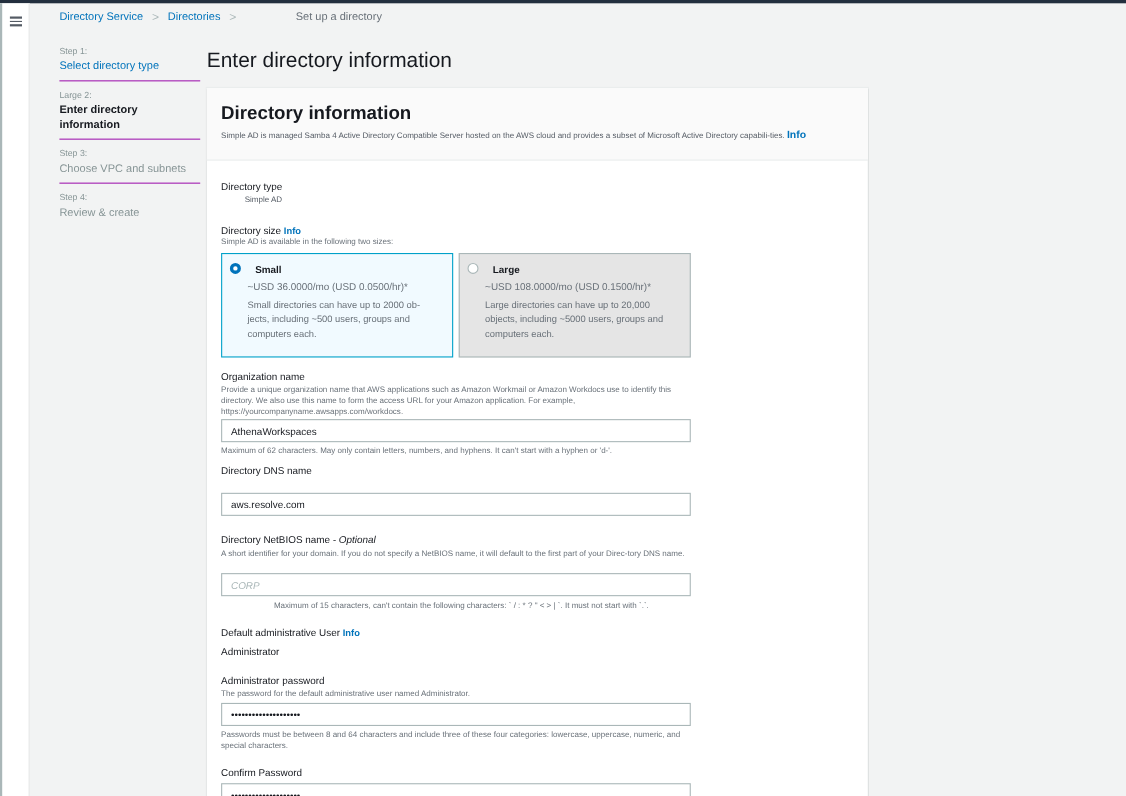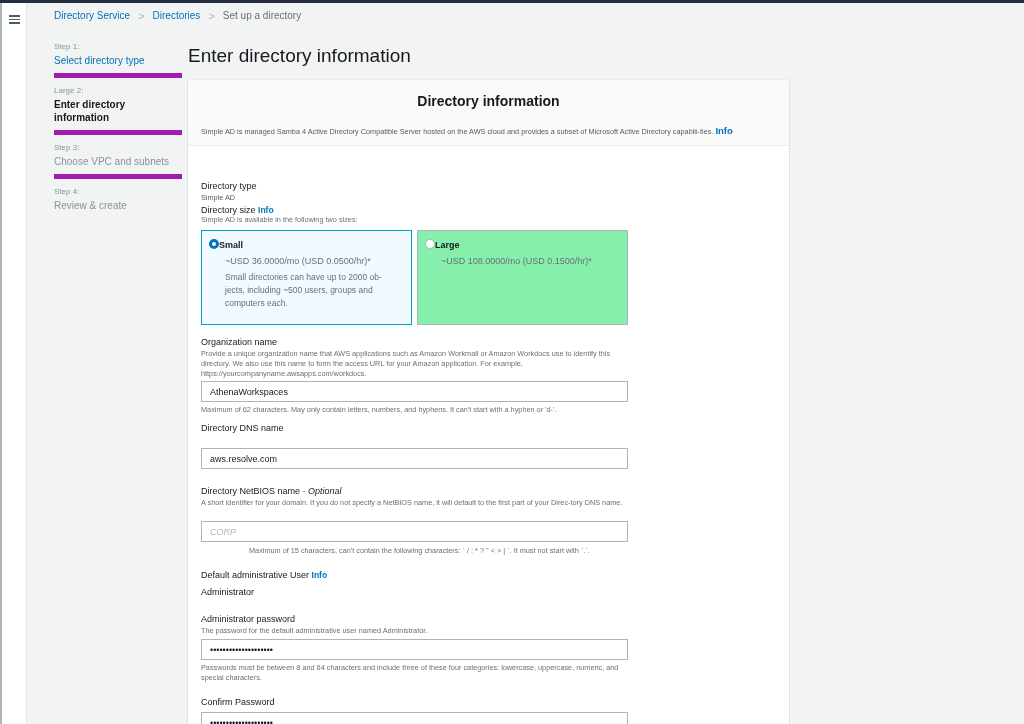--- a/index.html
+++ b/index.html
@@ -29,26 +29,26 @@
     }
     .hamburger span {
       display: block; height: 1.5px; background: #545b64; margin-bottom: 2.2px;
     }
     .breadcrumb {
       position: absolute; left: 54px; top: 10px;
       font-size: 10px; display: flex; 
     }
     .breadcrumb a { color: #0073bb; text-decoration: none; cursor: pointer; }
     .breadcrumb .sep { color: #aab7b8; margin: 0 8px; font-size: 11px; }
-    .breadcrumb .current { color: #687078; }
+    .breadcrumb .current { color: #687078; margin-left: 46px; }
 
     .steps {
       position: absolute; left: 54px; top: 42px; width: 128px;
     }
-    .step { border-bottom: 5px solid #a21caf; padding-bottom: 6px; margin-bottom: 8px; }
+    .step { border-bottom: 1px solid #a21caf; padding-bottom: 6px; margin-bottom: 8px; }
     .step:last-child { border-bottom: none; }
     .step .num { font-size: 8px; color: #879596; margin-bottom: 3px; }
     .step .lbl { font-size: 10px; line-height: 13px; }
     .step.link .lbl { color: #0073bb; cursor: pointer; }
     .step.active .lbl { color: #16191f; font-weight: bold; }
     .step.disabled .lbl { color: #879596; }
 
     .page-title {
       position: absolute; left: 188px; top: 45px;
       font-size: 19px; color: #16191f; font-weight: normal;
@@ -58,45 +58,45 @@
       position: absolute; left: 188px; top: 80px; width: 601px; height: 660px;
       background: #ffffff;
       box-shadow: 0 1px 1px rgba(0,28,36,0.25), 0 0 0 1px #eaeded;
     }
     .card-header {
       background: #fafafa;
       border-bottom: 1px solid #eaeded;
       padding: 13px 13px 10px 13px;
       height: 66px;
     }
-    .card-header h2 { font-size: 14px; font-weight: bold; margin-bottom: 16px; text-align: center; }
+    .card-header h2 { font-size: 17px; font-weight: bold; margin-bottom: 4px; }
     .card-header p { font-size: 7.3px; color: #545b64; line-height: 11px; }
     .info-link { color: #0073bb; font-weight: bold; cursor: pointer; }
     .card-header .info-link { font-size: 9.5px; }
     .field-label { font-size: 9px; color: #16191f; }
     .field-label .info-link { font-size: 8.5px; }
     .field-desc { font-size: 7.3px; color: #687078; line-height: 10px; }
     .field-value-sm { font-size: 7.3px; color: #545b64; margin-top: 2px; }
 
     .abs { position: absolute; }
 
     .tile {
       position: absolute; width: 211px; height: 95px;
-      border: 1px solid #aab7b8; background: #86efac;
+      border: 1px solid #aab7b8; background: #e5e5e5;
       padding: 9px 10px 0 8px; cursor: pointer;
     }
     .tile.selected { border-color: #00a1c9; background: #f1faff; }
     .tile .radio {
       position: absolute; left: 7px; top: 8px; width: 10px; height: 10px;
       border-radius: 50%; border: 1px solid #aab7b8; background: #fff;
     }
     .tile.selected .radio {
       border: 3px solid #0073bb;
     }
-    .tile .tname { margin-left: 9px; font-size: 9px; font-weight: bold; color: #16191f; }
+    .tile .tname { margin-left: 22px; font-size: 9px; font-weight: bold; color: #16191f; }
     .tile .tprice { margin-left: 15px; font-size: 9px; color: #687078; margin-top: 6px; }
     .tile .tdesc { margin-left: 15px; font-size: 8.5px; color: #687078; line-height: 13px; margin-top: 5px; }
 
     .input {
       position: absolute; left: 13px; width: 427px; height: 21px;
       border: 1px solid #aab7b8; background: #fff;
       font-size: 9px; color: #16191f; padding: 0 8px;
       display: flex; align-items: center;
     }
     .input.placeholder { color: #aab7b8; font-style: italic; }
@@ -147,21 +147,21 @@
 
 <div class="card">
   <div class="card-header">
     <h2>Directory information</h2>
     <p>
       <span>Simple AD is managed Samba 4 Active Directory Compatible Server hosted on the AWS cloud and provides a subset of Microsoft Active Directory capabili-ties.</span>
       <span class="info-link">Info</span>
     </p>
   </div>
 
-  <div class="abs" style="left:13px; top:101px;">
+  <div class="abs" style="left:13px; top:85px;text-align:right;">
     <div class="field-label">Directory type</div>
     <div class="field-value-sm">Simple AD</div>
   </div>
 
   <div class="abs" style="left:13px; top:125px;">
     <div class="field-label">
       <span>Directory size</span>
       <span class="info-link">Info</span>
     </div>
     <div class="field-desc">Simple AD is available in the following two sizes:</div>
@@ -171,20 +171,21 @@
     <span class="radio"></span>
     <div class="tname">Small</div>
     <div class="tprice">~USD 36.0000/mo (USD 0.0500/hr)*</div>
     <div class="tdesc">Small directories can have up to 2000 ob-jects, including ~500 users, groups and computers each.</div>
   </div>
 
   <div class="tile" style="left:229px; top:150px;">
     <span class="radio"></span>
     <div class="tname">Large</div>
     <div class="tprice">~USD 108.0000/mo (USD 0.1500/hr)*</div>
+    <div class="tdesc">Large directories can have up to 20,000 objects, including ~5000 users, groups and computers each.</div>
   </div>
 
   <div class="abs" style="left:13px; top:257px; width:430px;">
     <div class="field-label">Organization name</div>
     <div class="field-desc" style="margin-top:2px;">Provide a unique organization name that AWS applications such as Amazon Workmail or Amazon Workdocs use to identify this directory. We also use this name to form the access URL for your Amazon application. For example, https://yourcompanyname.awsapps.com/workdocs.</div>
   </div>
   <div class="input" style="top:301px;">AthenaWorkspaces</div>
   <div class="abs field-desc" style="left:13px; top:325px;">Maximum of 62 characters. May only contain letters, numbers, and hyphens. It can't start with a hyphen or 'd-'.</div>
 
   <div class="abs" style="left:13px; top:343px; width:430px;">

